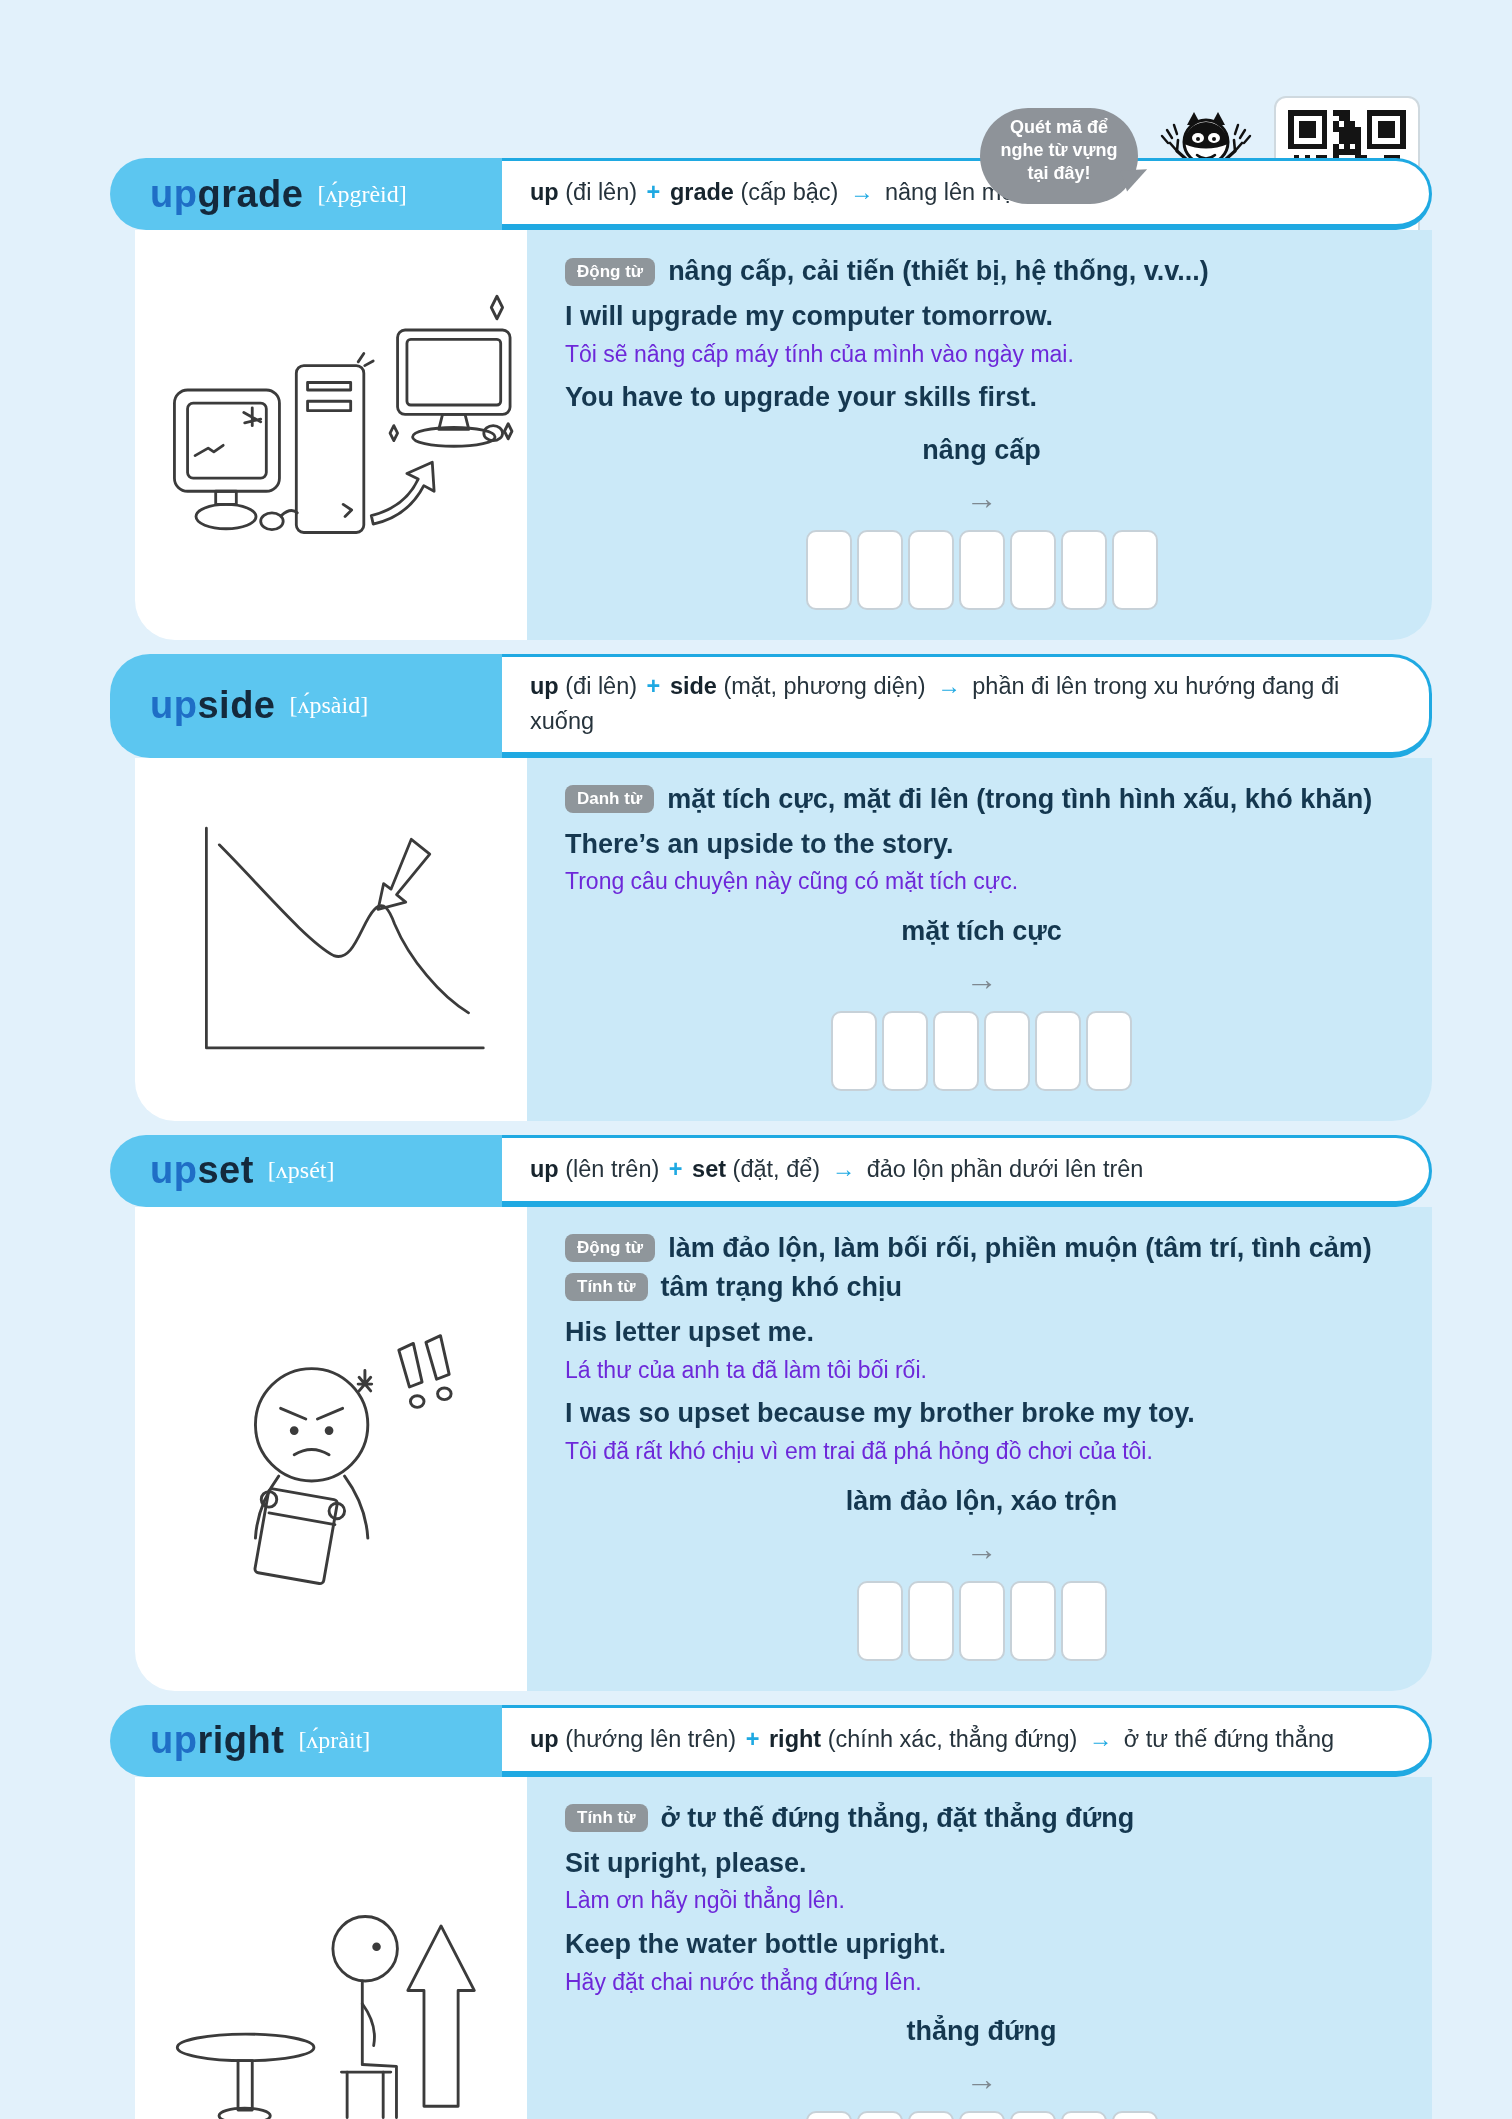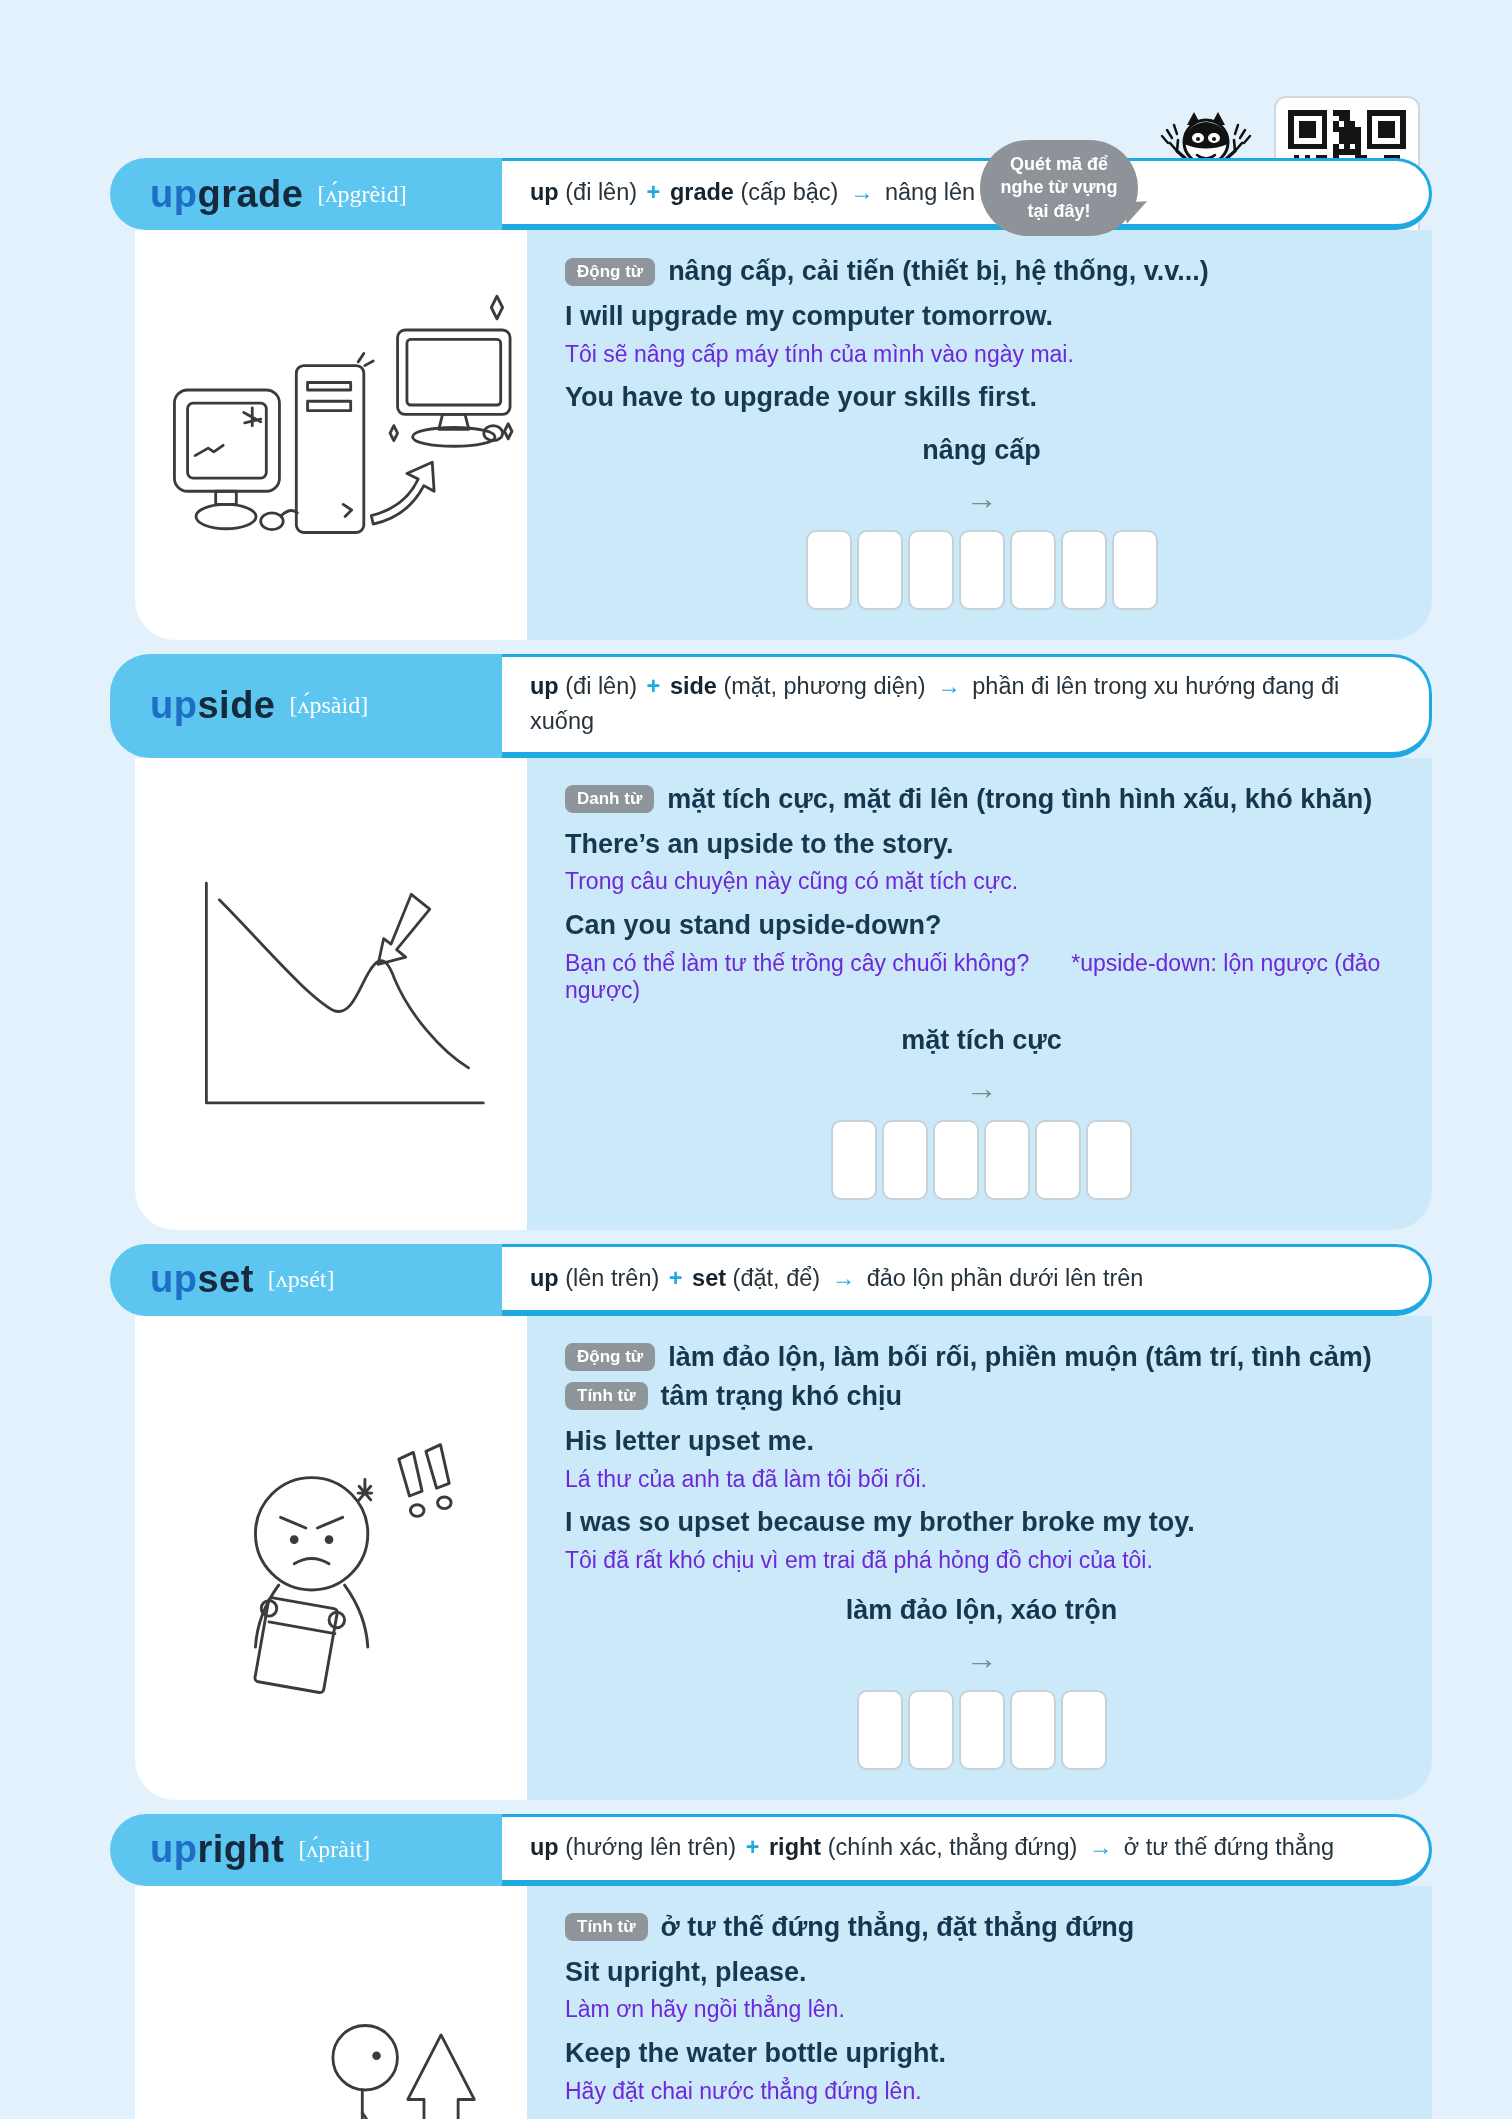--- a/index.html
+++ b/index.html
@@ -9,24 +9,24 @@
     font-family:"Liberation Sans", sans-serif;
     overflow:hidden;
     position:relative;
   }
   
   .top-strip{
     display:flex;justify-content:flex-end;align-items:flex-start;
     padding:96px 92px 0 0;gap:16px;height:158px;box-sizing:border-box;
   }
   .bubble{
-    position:relative;margin-top:44px;
+    position:relative;margin-top:12px;
     width:158px;min-height:96px;background:#8E9399;border-radius:50px;
     color:#fff;font-size:18px;line-height:1.28;font-weight:600;
-    display:flex;flex-direction:column;justify-content:center;align-items:center;
+    display:flex;flex-direction:column;align-items:center;
     text-align:center;padding:8px 6px;box-sizing:border-box;
   }
   .bubble:after{
     content:"";position:absolute;right:-11px;bottom:16px;width:0;height:0;
     border-left:26px solid #8E9399;border-top:7px solid transparent;border-bottom:15px solid transparent;
     transform:rotate(-18deg);
   }
   .mascot{margin-top:14px;}
   .qr-frame{
     width:146px;height:146px;background:#fff;border:2px solid #CFD9DF;border-radius:12px;
@@ -450,24 +450,20 @@
       </div>
       <div class="content">
         <div class="sense-line">
           <span class="tag">Danh từ</span>
           <span class="def">mặt tích cực, mặt đi lên (trong tình hình xấu, khó khăn)</span>
         </div>
         <div class="example">
           <div class="en"><span>There’s an </span><span class="sg-b">upside</span><span> to the story.</span></div>
           <div class="vi-row"><span>Trong câu chuyện này cũng có mặt tích cực.</span></div>
         </div>
-        <div class="example">
-          <div class="en"><span>Can you stand </span><span class="sg-b">upside</span><span>-down?</span></div>
-          <div class="vi-row"><span>Bạn có thể làm tư thế trồng cây chuối không?</span><span class="note">*upside-down: lộn ngược (đảo ngược)</span></div>
-        </div>
         <div class="practice">
           <span class="p-label">mặt tích cực</span>
           <span class="p-arrow">→</span>
           <div class="boxes">
               <div class="wbox"></div>
               <div class="wbox"></div>
               <div class="wbox"></div>
               <div class="wbox"></div>
               <div class="wbox"></div>
               <div class="wbox"></div>

